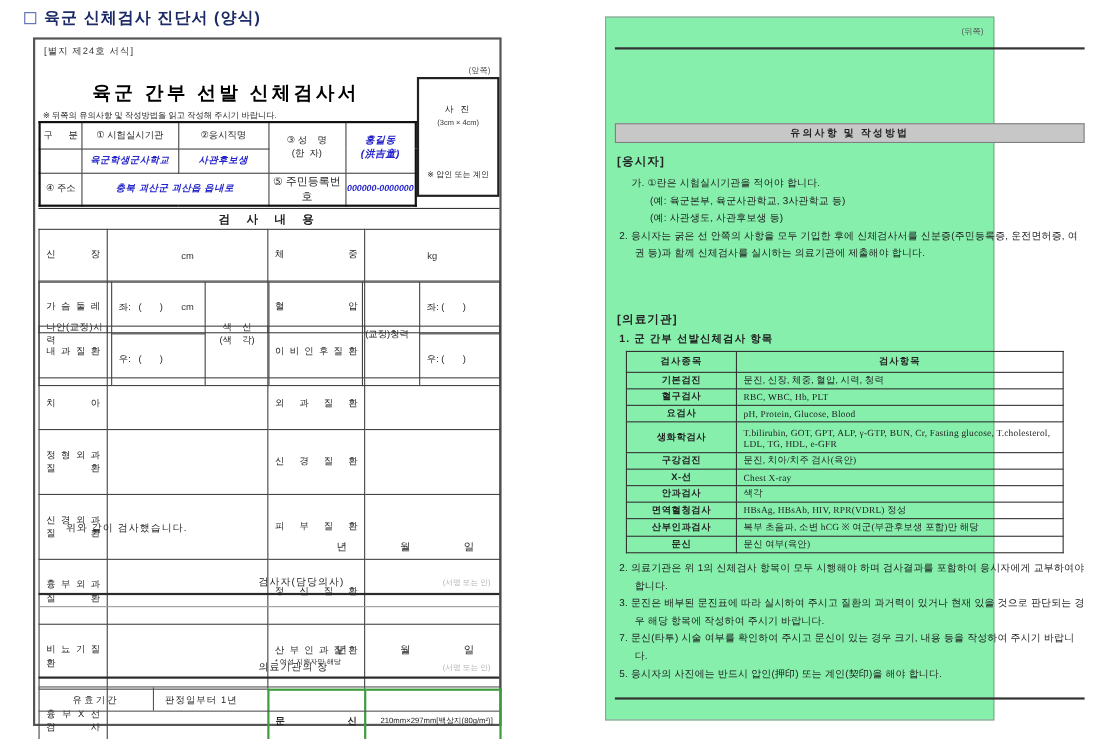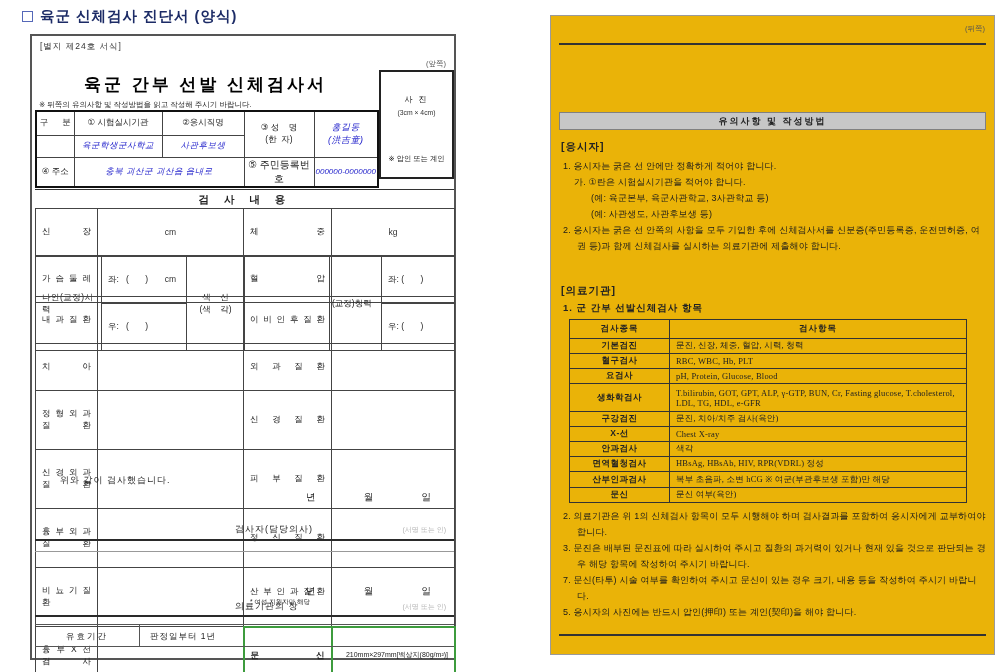--- a/index.html
+++ b/index.html
@@ -12,21 +12,21 @@
   #doc-title .cb { display:inline-block; width:11px; height:11px; border:1.5px solid #5568b8; margin-right:7px; vertical-align:-1px; }
   #page-left { position:absolute; left:30px; top:34px; width:426px; height:626px; border:2px solid #555; background:#fff; }
   .form-ref { position:absolute; left:8px; top:5px; font-size:8.5px; color:#333; letter-spacing:1px; }
   .side-label { font-size:7.5px; color:#555; }
   #front-side-label { position:absolute; right:8px; top:23px; }
   #form-title { position:absolute; left:0; top:37px; width:347px; text-align:center; font-size:17px; font-weight:bold; letter-spacing:3px; color:#000; }
   #front-notice { position:absolute; left:7px; top:64px; font-size:7.5px; color:#222; }
   table { border-collapse:collapse; table-layout:fixed; }
   #info-table { position:absolute; left:3px; top:74px; width:342px; border:2px solid #111;padding-left:36px; }
   #info-table td { border:1px solid #444; font-size:8.5px; text-align:center; vertical-align:middle; overflow:hidden; }
-  .hand { color:#2323cb; font-style:italic; font-weight:normal; font-size:9px; letter-spacing:0.5px; }
+  .hand { color:#2323cb; font-style:italic; font-weight:bold; font-size:9px; letter-spacing:0.5px; }
   #photo-box { position:absolute; left:347px; top:34px; width:75px; height:109px; border:2px solid #222; font-size:8px; }
   #photo-box .ph-label { position:absolute; top:22px; width:100%; text-align:center; letter-spacing:2px; }
   #photo-box .ph-size { position:absolute; top:37px; width:100%; text-align:center; font-size:6.8px; color:#333; }
   #photo-box .ph-stamp { position:absolute; bottom:13px; width:100%; text-align:center; font-size:7.3px; }
   #exam-hr { position:absolute; left:3px; top:153px; width:419px; border-top:1px solid #333; }
   #exam-section-title { position:absolute; left:0; top:157px; width:426px; text-align:center; font-size:10.5px; font-weight:bold; letter-spacing:6px; }
   .exam-tbl { position:absolute; left:3px; width:419px; }
   .exam-tbl td { border:1px solid #444; font-size:8.5px; vertical-align:middle; padding:17px 6px; }
   .lbl { text-align:justify; text-align-last:justify; }
   .unit { text-align:center; color:#333; font-size:7.5px; }
@@ -38,21 +38,21 @@
   .sig-row .who { position:absolute; left:203px; letter-spacing:1px; }
   .sig-row .sig { position:absolute; right:12px; font-size:7px; color:#b3b3b3; top:2px; }
   .thick-line { position:absolute; left:3px; width:419px; border-top:2.5px solid #2a2a2a; }
   .thin-line { position:absolute; left:3px; width:419px; border-top:1px solid #999; }
   #validity { position:absolute; left:3px; top:588px; width:419px; height:23px; border-top:1px solid #555; border-bottom:1px solid #555; font-size:8.5px; }
   #validity .v-label { position:absolute; left:0; top:0; width:105px; height:100%; border-right:1px solid #555; text-align:center; line-height:22px; letter-spacing:2px; }
   #validity .v-value { position:absolute; left:115px; top:0; line-height:22px; letter-spacing:1px; }
   #paper-spec { position:absolute; right:6px; top:614px; font-size:7px; color:#222; }
 
   
-  #page-right { position:absolute; left:550px; top:15px; width:445px; height:640px; border:1.5px solid #9a9a9a; background:#eab308; }
+  #page-right { position:absolute; left:550px; top:15px; width:354px; height:640px; border:1.5px solid #9a9a9a; background:#86efac; }
   #back-side-label { position:absolute; right:9px; top:8px; }
   #back-top-line { position:absolute; left:8px; top:27px; width:427px; border-top:2.5px solid #333; }
   #notice-bar { position:absolute; left:8px; top:96px; width:427px; height:18px; background:#c7c7c7; border:1px solid #808080; text-align:center; font-size:9px; font-weight:bold; letter-spacing:2px; line-height:16px; color:#222; }
   .sec-title { position:absolute; left:10px; font-size:10.5px; font-weight:bold; letter-spacing:1px; }
   .items { position:absolute; left:12px; width:423px; font-size:9px; line-height:1.78; letter-spacing:0.2px; color:#1a1a1a; }
   .it0 { padding-left:14px; text-indent:-14px; }
   .it1 { margin-left:11px; padding-left:16px; text-indent:-16px; }
   .it2 { margin-left:28px; }
   #exam-items-title { position:absolute; left:12px; top:286px; font-size:9.5px; font-weight:bold; letter-spacing:1px; }
   #exam-items-table { position:absolute; left:18px; top:303px; width:397px; border:1px solid #222; }
@@ -249,21 +249,20 @@
   <div id="paper-spec">210mm×297mm[백상지(80g/m²)]</div>
 </div>
 
 <div id="page-right">
   <div id="back-side-label" class="side-label">(뒤쪽)</div>
   <div id="back-top-line"></div>
   <div id="notice-bar">유의사항 및 작성방법</div>
 
   <div class="sec-title" style="top:124px">[응시자]</div>
   <div class="items" style="top:142px">
-    <div class="it0">1. 응시자는 굵은 선 안에만 정확하게 적어야 합니다.</div>
     <div class="it1">가. ①란은 시험실시기관을 적어야 합니다.</div>
     <div class="it2">(예: 육군본부, 육군사관학교, 3사관학교 등)</div>
     <div class="it2">(예: 사관생도, 사관후보생 등)</div>
     <div class="it0">2. 응시자는 굵은 선 안쪽의 사항을 모두 기입한 후에 신체검사서를 신분증(주민등록증, 운전면허증, 여권 등)과 함께 신체검사를 실시하는 의료기관에 제출해야 합니다.</div>
   </div>
 
   <div class="sec-title" style="top:268px">[의료기관]</div>
   <div id="exam-items-title">1. 군 간부 선발신체검사 항목</div>
 
   <table id="exam-items-table">

